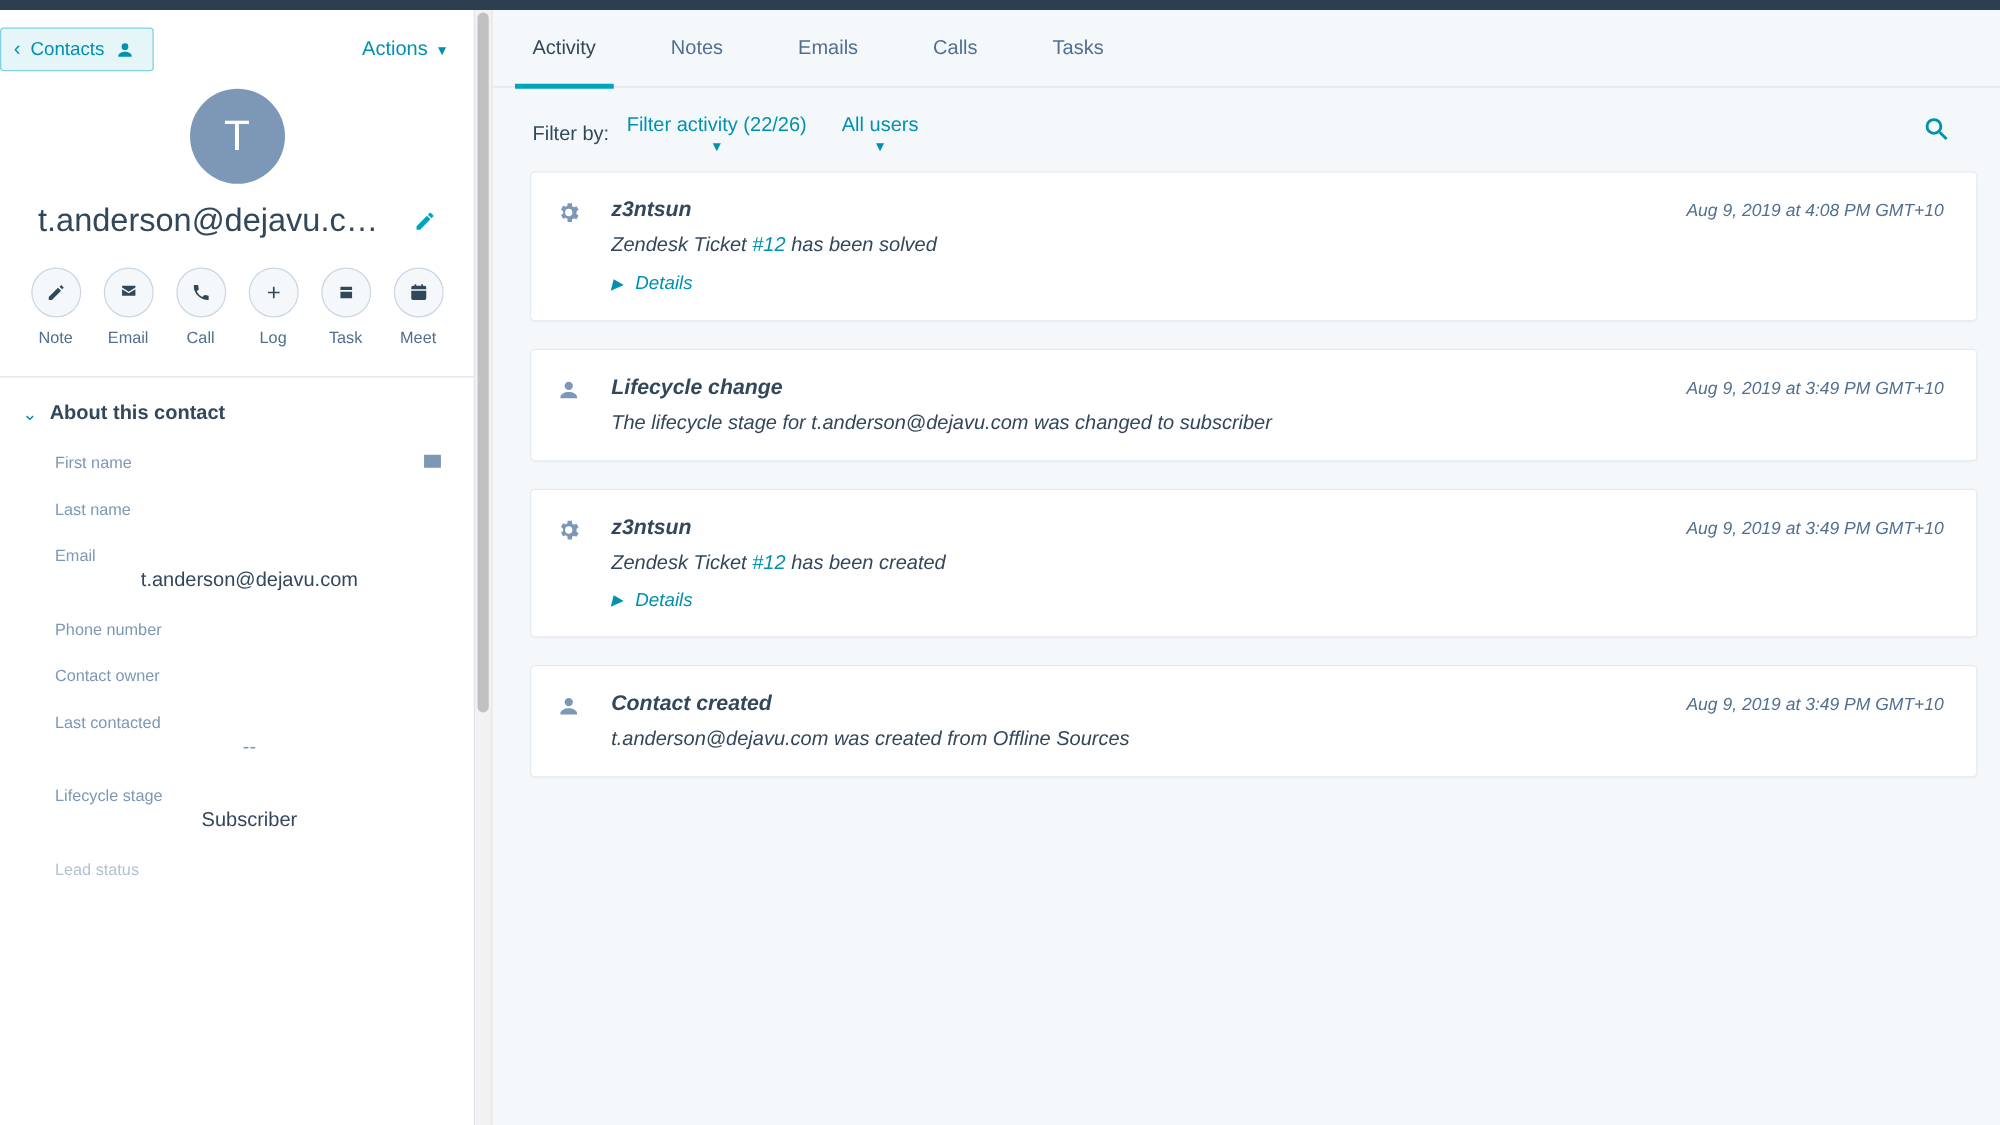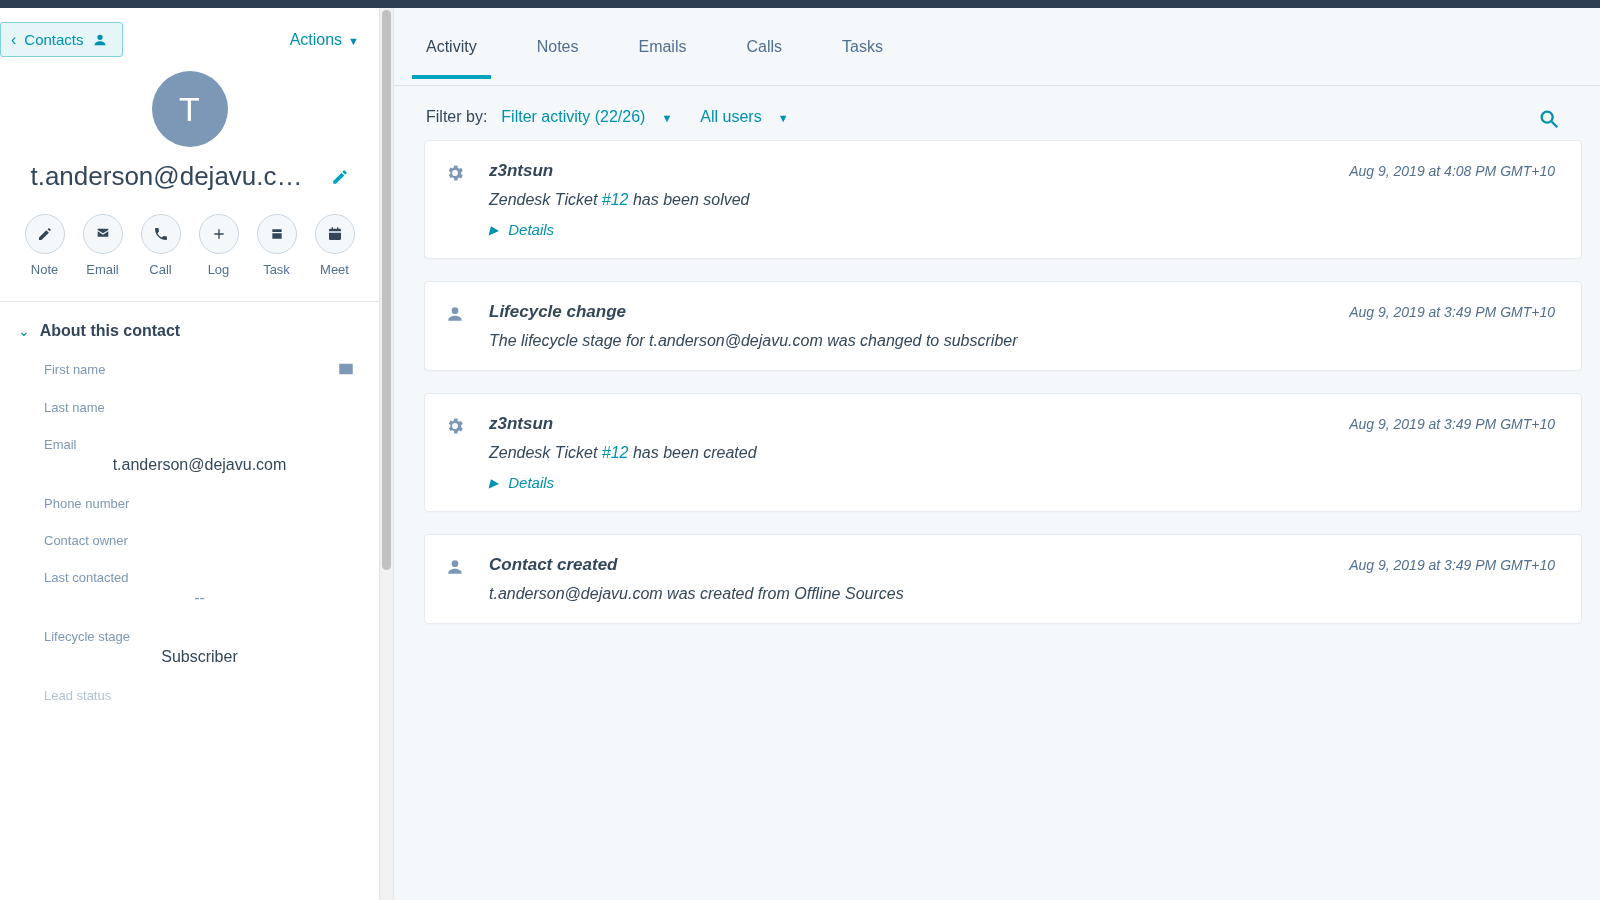--- a/index.html
+++ b/index.html
@@ -143,21 +143,21 @@
   .field .fvalue {
     font-size: 16px; color: var(--navy);
   }
   .field .fvalue.muted { color: var(--grey-light); }
   .card-ico { color: var(--grey-light); }
 
   
   .tabs {
     display: flex; gap: 60px;
     padding: 0 32px;
-    height: 78px; align-items: center;
+    height: 62px; align-items: center;
     border-bottom: 1px solid var(--border-light);
     background: var(--bg-page);
   }
   .tab {
     font-size: 16px; color: var(--grey-text);
     height: 62px; display: flex; align-items: center;
     cursor: pointer; position: relative;
   }
   .tab.active {
     color: var(--navy); font-weight: 500;
@@ -167,21 +167,21 @@
     height: 4px; background: var(--teal);
   }
 
   
   .filterbar {
     display: flex; align-items: center; gap: 14px;
     padding: 22px 32px 14px 32px;
     position: relative;
   }
   .filterbar .lbl { font-size: 16px; color: var(--navy); }
-  .filterbar .flink { color: var(--teal-dark); font-size: 16px; cursor: pointer; display:inline-flex; align-items:center; gap:16px;}
+  .filterbar .flink { color: var(--teal-dark); font-size: 16px; cursor: pointer; display:inline-flex; align-items:center; gap:1px;flex-direction:column;}
   .search-ico {
     position: absolute; right: 40px; top: 22px;
     color: var(--teal-dark); cursor: pointer;
   }
 
   .month-heading {
     padding: 8px 32px 16px 32px;
     font-size: 20px; color: var(--navy);
   }
 

